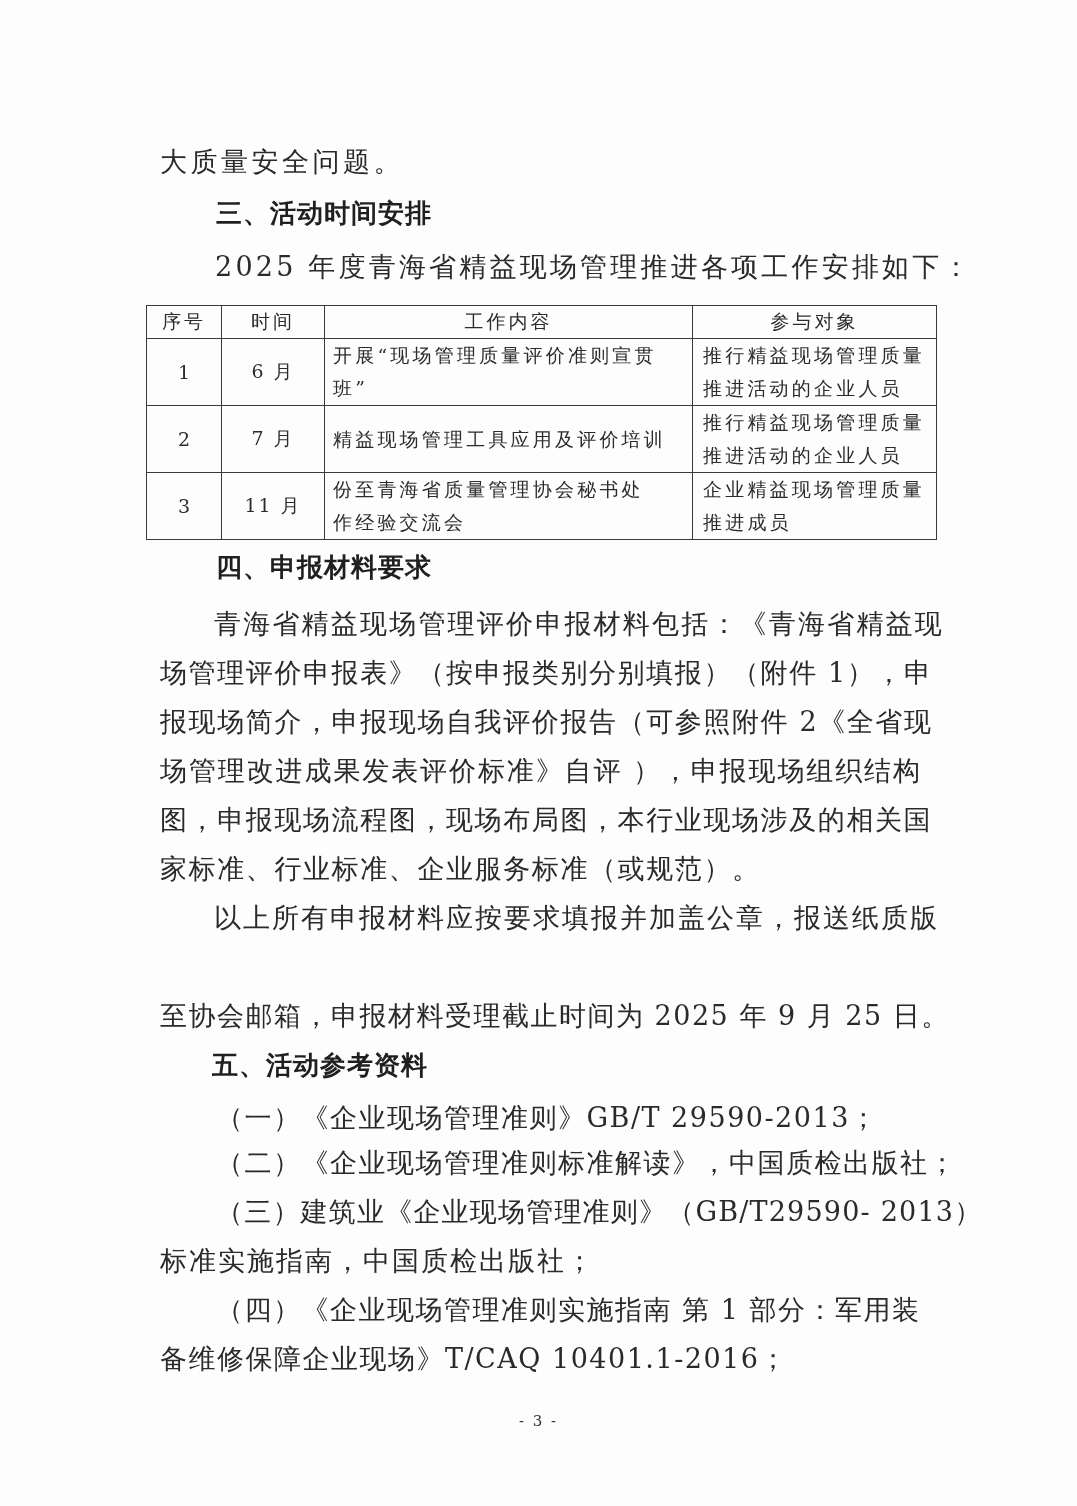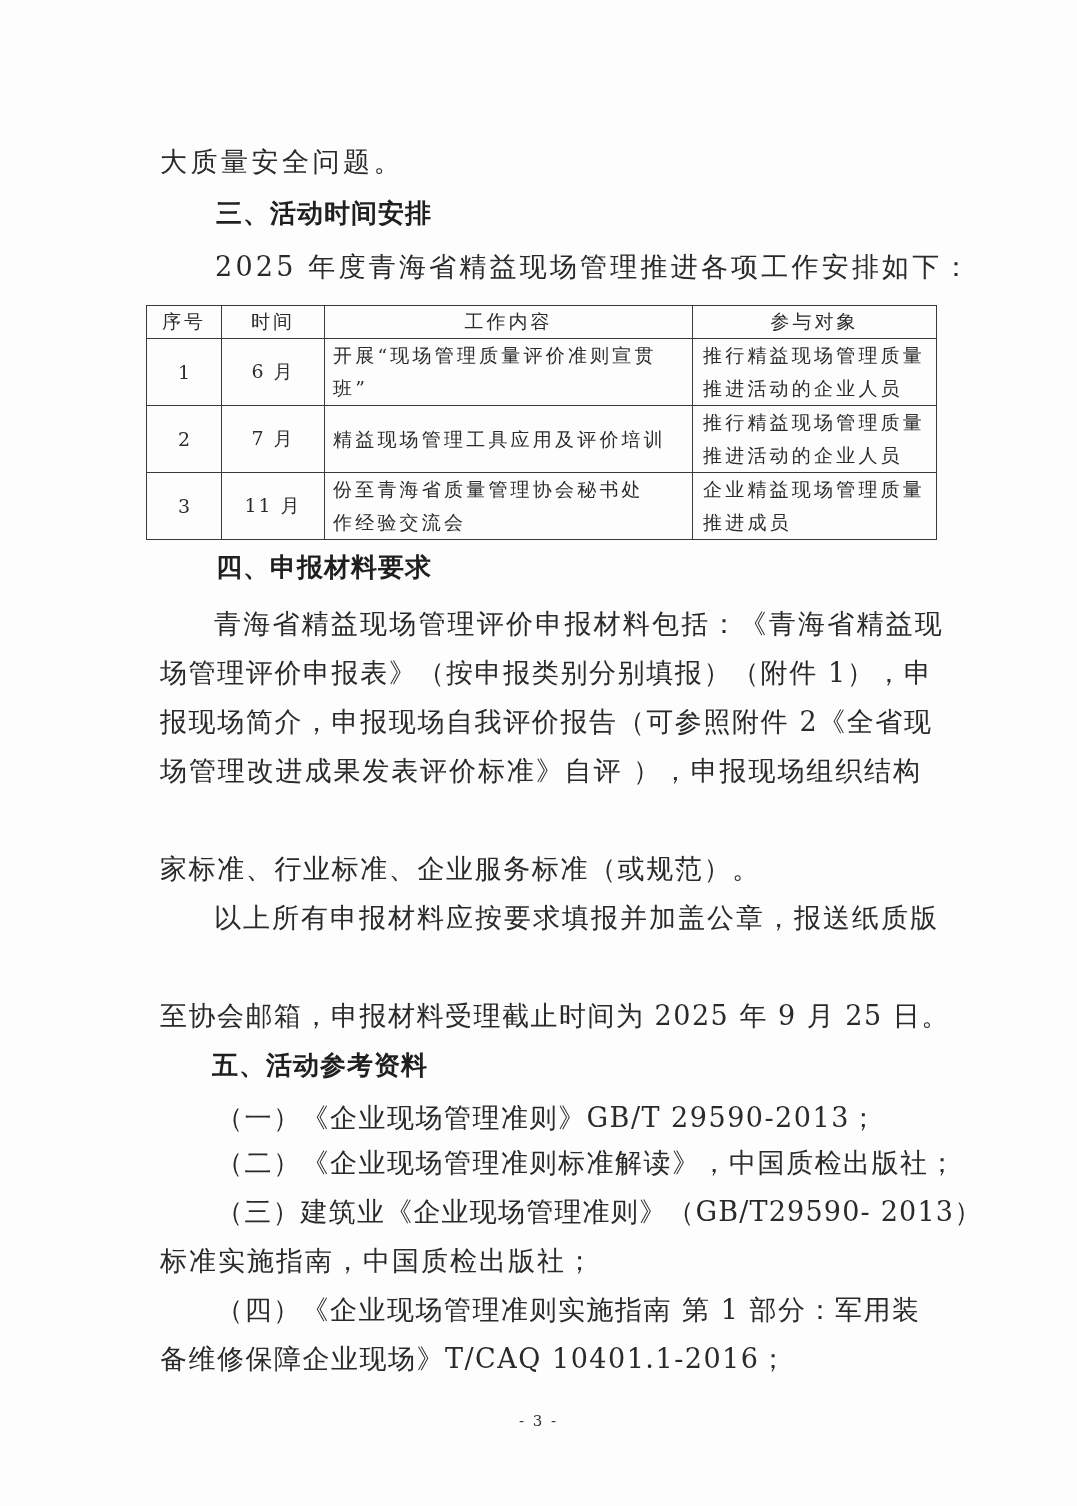--- a/index.html
+++ b/index.html
@@ -122,20 +122,21 @@
       </tr>
     </tbody>
   </table>
 
   <div class="heading" style="left:216px; top:549px;">四、申报材料要求</div>
 
   <div class="line" style="left:214px; top:606px; letter-spacing:2.2px;">青海省精益现场管理评价申报材料包括：《青海省精益现</div>
   <div class="line" style="left:160px; top:655px; letter-spacing:1.6px;text-align:right;">场管理评价申报表》（按申报类别分别填报）（附件 1），申</div>
   <div class="line" style="left:160px; top:704px; letter-spacing:1.6px;">报现场简介，申报现场自我评价报告（可参照附件 2《全省现</div>
   <div class="line" style="left:160px; top:753px; letter-spacing:1.9px;">场管理改进成果发表评价标准》自评 ），申报现场组织结构</div>
+  <div class="line" style="left:160px; top:802px; letter-spacing:1.6px;">图，申报现场流程图，现场布局图，本行业现场涉及的相关国</div>
   <div class="line" style="left:160px; top:851px; letter-spacing:1.6px;">家标准、行业标准、企业服务标准（或规范）。</div>
 
   <div class="line" style="left:214px; top:900px; letter-spacing:2px;">以上所有申报材料应按要求填报并加盖公章，报送纸质版</div>
   <div class="line" style="left:160px; top:998px; letter-spacing:1.5px;">至协会邮箱，申报材料受理截止时间为 2025 年 9 月 25 日。</div>
 
   <div class="heading" style="left:212px; top:1047px;">五、活动参考资料</div>
 
   <div class="line" style="left:216px; top:1100px; letter-spacing:1.5px;">（一）《企业现场管理准则》GB/T 29590-2013；</div>
   <div class="line" style="left:216px; top:1145px; letter-spacing:1.5px;">（二）《企业现场管理准则标准解读》，中国质检出版社；</div>
   <div class="line" style="left:216px; top:1194px; letter-spacing:1.2px;">（三）建筑业《企业现场管理准则》（GB/T29590- 2013）</div>

